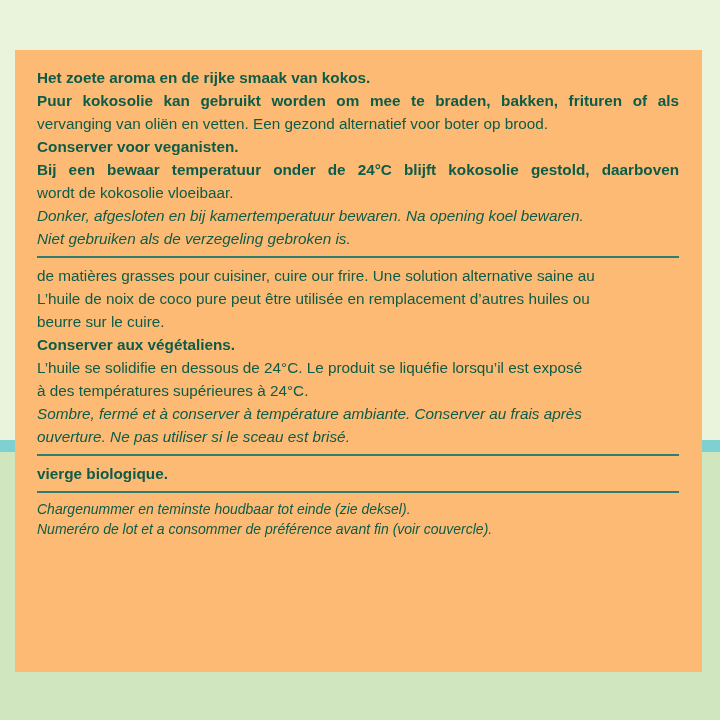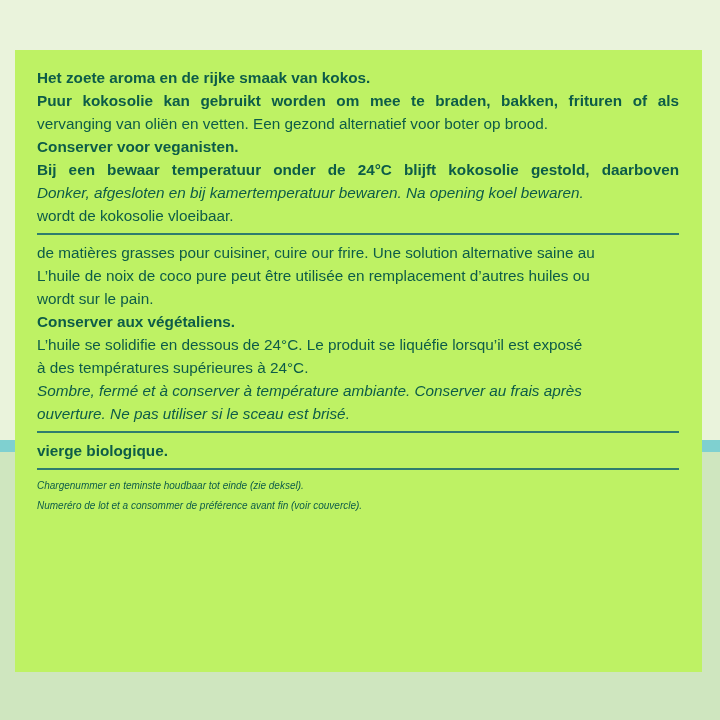--- a/index.html
+++ b/index.html
@@ -11,57 +11,58 @@
     .bg-bottom {
       position: absolute; left: 0; right: 0; top: 452px; bottom: 0;
       background: #cfe6bf;
     }
     .bg-wave {
       position: absolute; left: 0; right: 0; top: 440px; height: 12px;
       background: #7fd0d0;
     }
     .panel {
       position: absolute; left: 15px; top: 50px; width: 687px; height: 622px;
-      background: #bef264;
+      background: #fdba74;
       box-sizing: border-box;
       padding: 16px 22px 0 22px;
       color: #0d5c48;
     }
     .line { font-size: 15.3px; line-height: 23px; white-space: nowrap; }
     .bold { font-weight: bold; }
     .italic { font-style: italic; }
     .just { text-align: justify; text-align-last: justify; white-space: normal; font-weight: bold; }
     .rule { height: 0; border-top: 2px solid #2e7d6e; margin: 6px 0 6px 0; width: 642px; }
-    .small { font-size: 10px; line-height: 20px; font-style: italic; white-space: nowrap; }
+    .small { font-size: 14px; line-height: 20px; font-style: italic; white-space: nowrap; }
     .section { width: 642px; }
   </style>
 </head>
 <body>
 
 <div class="bg-bottom"></div>
 <div class="bg-wave"></div>
 
 <div class="panel">
 
   <div class="section">
     <div class="line bold">Het zoete aroma en de rijke smaak van kokos.</div>
     <div class="line just">Puur kokosolie kan gebruikt worden om mee te braden, bakken, frituren of als</div>
     <div class="line">vervanging van oliën en vetten. Een gezond alternatief voor boter op brood.</div>
     <div class="line bold">Conserver voor veganisten.</div>
     <div class="line just">Bij een bewaar temperatuur onder de 24°C blijft kokosolie gestold, daarboven</div>
+    <div class="line">wordt de kokosolie vloeibaar.</div>
     <div class="line italic">Donker, afgesloten en bij kamertemperatuur bewaren. Na opening koel bewaren.</div>
-    <div class="line">wordt de kokosolie vloeibaar.</div>
+    <div class="line italic">Niet gebruiken als de verzegeling gebroken is.</div>
   </div>
 
   <div class="rule"></div>
 
   <div class="section">
     <div class="line">de matières grasses pour cuisiner, cuire our frire. Une solution alternative saine au</div>
     <div class="line">L’huile de noix de coco pure peut être utilisée en remplacement d’autres huiles ou</div>
-    <div class="line">wordt sur le pain.</div>
+    <div class="line">beurre sur le cuire.</div>
     <div class="line bold">Conserver aux végétaliens.</div>
     <div class="line">L’huile se solidifie en dessous de 24°C. Le produit se liquéfie lorsqu’il est exposé</div>
     <div class="line">à des températures supérieures à 24°C.</div>
     <div class="line italic">Sombre, fermé et à conserver à température ambiante. Conserver au frais après</div>
     <div class="line italic">ouverture. Ne pas utiliser si le sceau est brisé.</div>
   </div>
 
   <div class="rule"></div>
 
   <div class="section">

